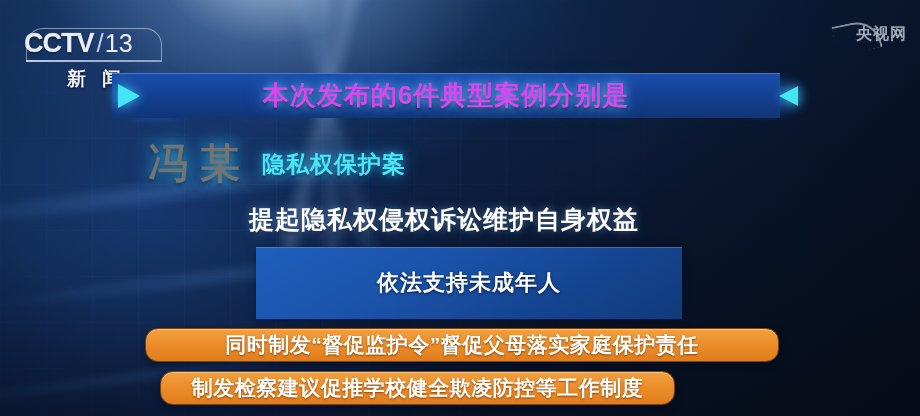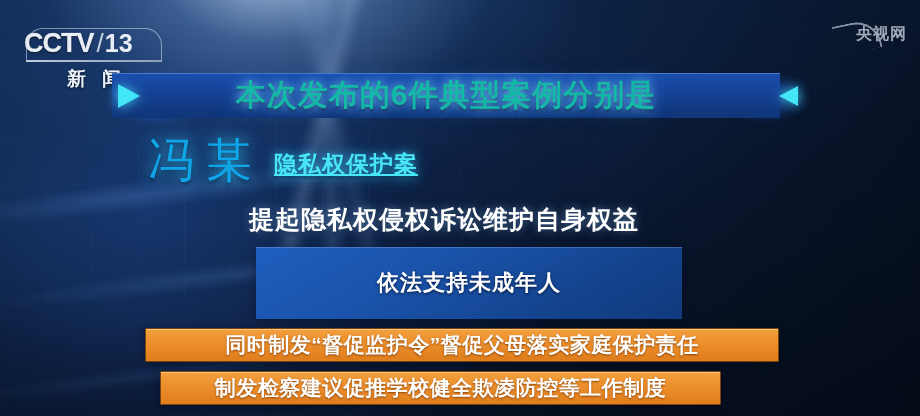--- a/index.html
+++ b/index.html
@@ -54,21 +54,21 @@
   .logo-cctv13 .lg-word{
     font-size:27px;font-weight:bold;letter-spacing:-1px;
     color:#e9eef6;
     text-shadow:0 1px 2px rgba(0,0,0,.6);
     -webkit-text-stroke:0.3px rgba(255,255,255,.35);
   }
   .logo-cctv13 .lg-slash{
     color:#c7d3e2;font-size:26px;margin:0 1px 0 3px;font-weight:300;
   }
   .logo-cctv13 .lg-13{
-    font-size:25px;font-weight:bold;color:#e9eef6;letter-spacing:0px;
+    font-size:25px;font-weight:normal;color:#e9eef6;letter-spacing:0px;
   }
   .logo-cctv13 .lg-cap{
     position:absolute;left:2px;top:2px;width:136px;height:32px;
     border:1.6px solid rgba(214,226,240,.55);
     border-bottom:none;
     border-radius:17px 17px 0 0;
     pointer-events:none;
   }
   .logo-cctv13 .lg-rule{
     position:absolute;left:2px;top:34px;width:136px;height:1.6px;
@@ -123,36 +123,35 @@
   }
   .arrow-l{
     position:absolute;left:779px;top:86px;width:0;height:0;
     border-top:10px solid transparent;border-bottom:10px solid transparent;
     border-right:19px solid #43e6f7;
     filter:drop-shadow(0 0 6px rgba(70,220,255,.9));
   }
   .banner-title{
     position:absolute;left:112px;top:73px;width:668px;height:45px;
     display:flex;align-items:center;justify-content:center;
-    font-size:30px;font-weight:bold;color:#14b8a6;letter-spacing:1px;
+    font-size:26px;font-weight:bold;color:#d946ef;letter-spacing:1px;
     text-shadow:0 0 10px rgba(120,200,255,.85),0 0 20px rgba(70,160,255,.55),0 2px 3px rgba(0,10,40,.8);
   }
 
   
   .name-row{position:absolute;left:148px;top:131px;height:52px;display:flex;align-items:flex-end;}
   .name-main{
-    font-size:46px;font-weight:normal;color:#0ea5e9;letter-spacing:12px;
+    font-size:40px;font-weight:bold;color:#737373;letter-spacing:12px;
     line-height:1;
     text-shadow:0 0 14px rgba(60,215,255,.75),0 0 28px rgba(40,170,255,.45),0 2px 4px rgba(0,12,40,.8);
   }
   .name-case{
     margin-left:10px;padding-bottom:3px;
     font-size:23px;font-weight:bold;color:#49e6f8;letter-spacing:1px;
     text-shadow:0 0 10px rgba(60,215,255,.70),0 0 20px rgba(40,170,255,.40),0 2px 3px rgba(0,12,40,.8);
-    text-decoration:underline;
   }
 
   
   .institution{
     position:absolute;left:249px;top:203px;
     font-size:25px;font-weight:bold;color:#ffffff;letter-spacing:1px;
     text-shadow:0 0 9px rgba(140,200,255,.55),0 2px 4px rgba(0,8,30,.85);
   }
 
   
@@ -166,31 +165,31 @@
     font-size:22px;font-weight:bold;color:#ffffff;letter-spacing:1px;line-height:1.33;
     text-shadow:0 1px 3px rgba(0,10,40,.8);
   }
   .blue-box .bb-line.bb-2{letter-spacing:0.5px;}
 
   
   .orange-bar{
     position:absolute;height:34px;
     background:linear-gradient(180deg,#f2a03f 0%,#ec8f2c 42%,#e07d1c 100%);
     border:1.5px solid #7a4410;
-    border-radius:1px;
+    border-radius:13px;
     display:flex;align-items:center;justify-content:center;
     box-shadow:inset 0 1px 0 rgba(255,226,176,.55), 0 2px 7px rgba(0,8,25,.5);
   }
   .orange-bar .ob-text{
     font-size:21px;font-weight:bold;color:#ffffff;letter-spacing:0.5px;
     text-shadow:0 1px 2px rgba(120,55,5,.85);
     white-space:nowrap;
   }
   #bar1{left:145px;top:328px;width:634px;}
-  #bar2{left:160px;top:371px;width:561px;}
+  #bar2{left:160px;top:371px;width:515px;}
 </style>
 </head>
 <body>
 
 <div class="frame">
 
   <div class="bg-base"></div>
   <div class="bg-swoosh"></div>
   <div class="bg-grid"></div>
   <div class="bg-rays"></div>

